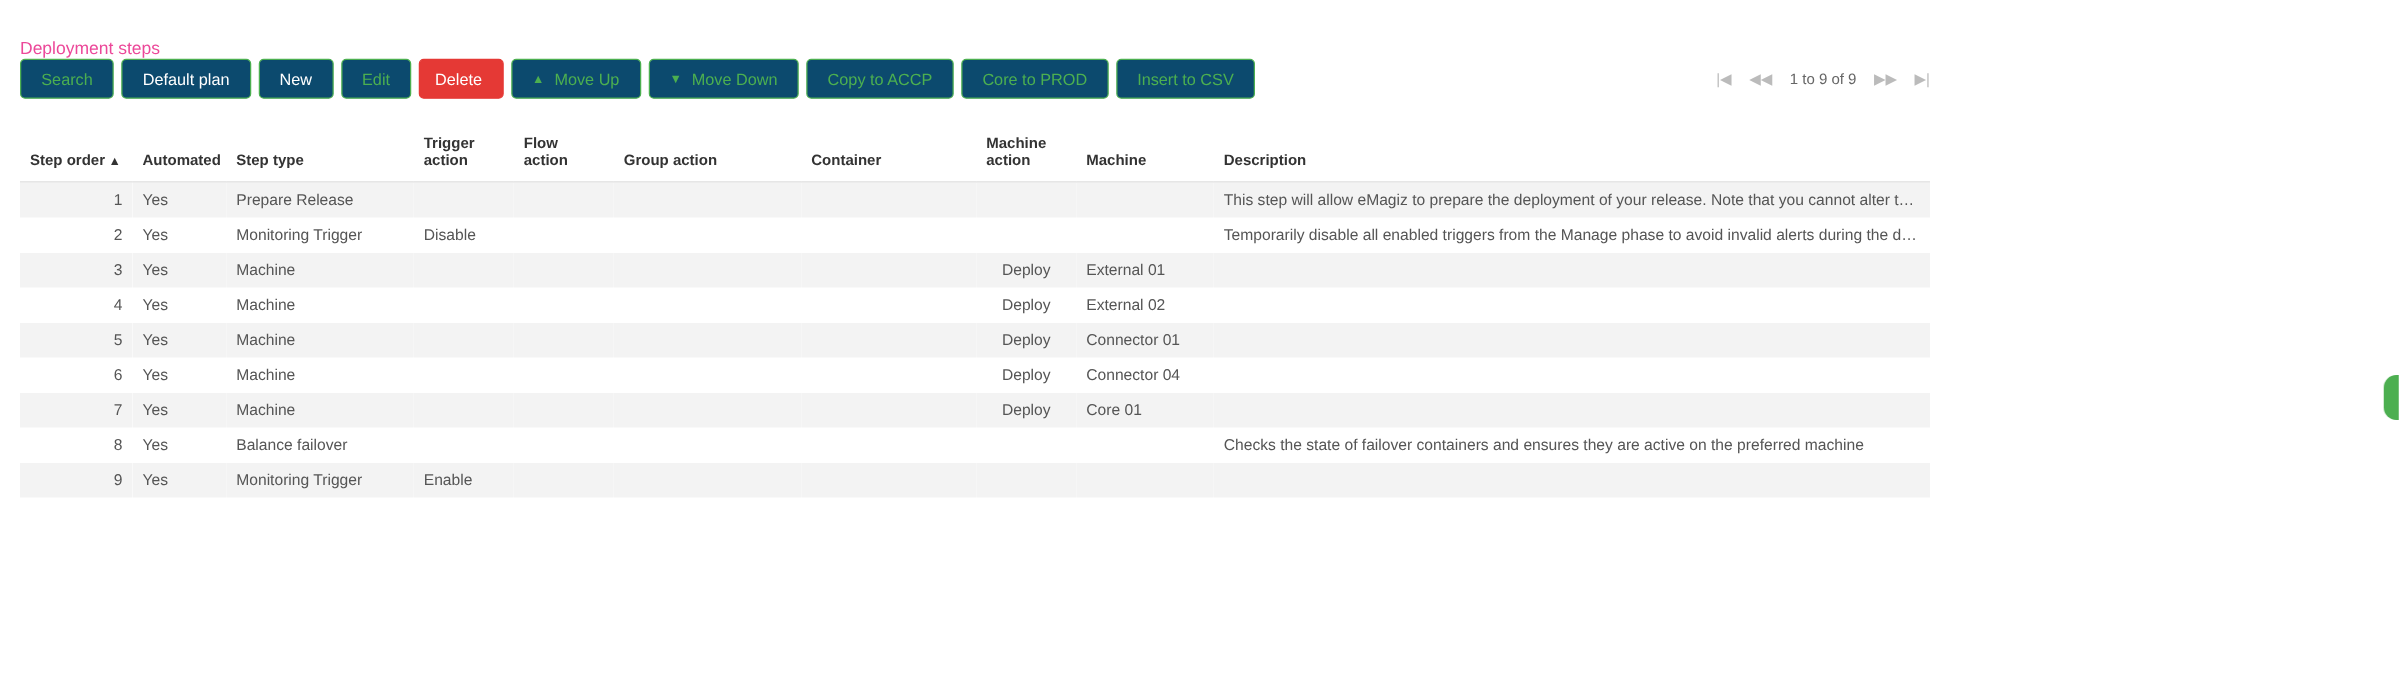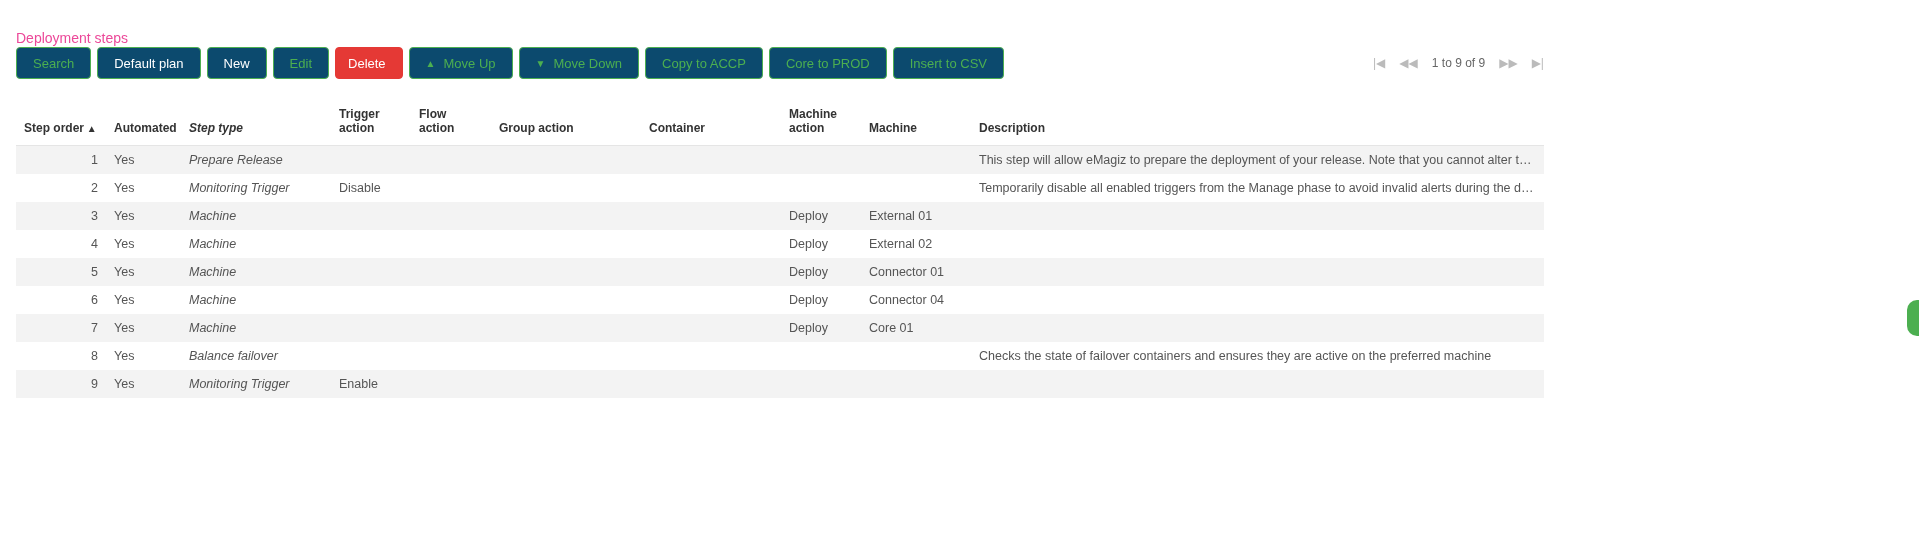--- a/index.html
+++ b/index.html
@@ -98,26 +98,26 @@
     height: 28px;
   }
   table.grid tbody tr:nth-child(odd) td {
     background: #f3f3f3;
   }
   table.grid tbody tr:nth-child(even) td {
     background: #fff;
   }
   .col-step { width: 90px; text-align: right; padding-right: 14px; }
   .col-auto { width: 75px; }
-  .col-type { width: 150px; font-style: italic; }
+  .col-type { width: 150px; }
   .col-trig { width: 80px; }
   .col-flow { width: 80px; }
   .col-group{ width: 150px; }
   .col-cont { width: 140px; }
-  .col-mact { width: 80px; }
+  .col-mact { width: 80px; text-align: center; }
   .col-mach { width: 110px; }
   .col-desc { width: auto; }
   td.col-desc { white-space: nowrap; }
   .float-handle {
     position: fixed;
     right: 0;
     top: 300px;
     width: 12px;
     height: 36px;
     background: #4caf50;

